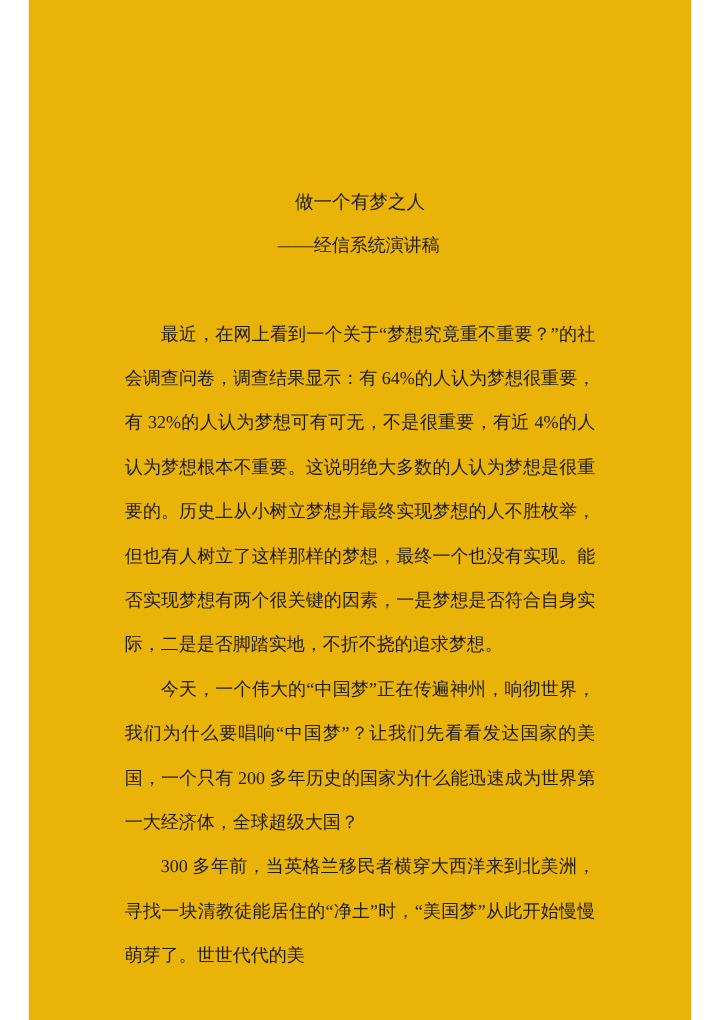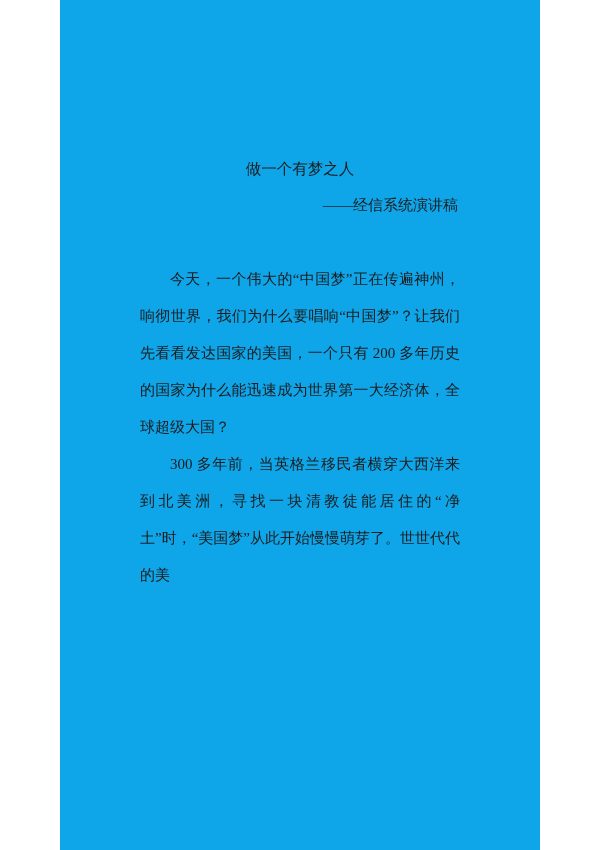--- a/index.html
+++ b/index.html
@@ -2,40 +2,40 @@
 <html><head>
 <meta charset="utf-8">
 <style>
   html, body {
     margin: 0;
     padding: 0;
     background: #ffffff;
   }
   .page {
     position: relative;
-    width: 480px;
+    width: 552px;
     height: 850px;
     margin: 0 auto;
-    background: #0ea5e9;
+    background: #eab308;
     box-sizing: border-box;
     padding: 150px 80px 0 80px;
     font-family: "Liberation Serif", "DejaVu Serif", serif;
     color: #1c1c1c;
     font-size: 15px;
     overflow: hidden;
   }
   .doc-title {
     text-align: center;
     line-height: 37px;
     font-size: 15.5px;
     font-weight: normal;
     margin: 0;
   }
   .doc-subtitle {
-    text-align: right;
+    text-align: center;
     line-height: 37px;
     margin: 0;
     padding-right: 2px;
   }
   .blank-line {
     height: 37px;
   }
   p.body-para {
     margin: 0;
     text-indent: 2em;
@@ -47,18 +47,19 @@
 </head>
 <body>
 
 <div class="page">
   <h1 class="doc-title">做一个有梦之人</h1>
 
   <div class="doc-subtitle">——经信系统演讲稿</div>
 
   <div class="blank-line"></div>
 
+  <p class="body-para">最近，在网上看到一个关于“梦想究竟重不重要？”的社会调查问卷，调查结果显示：有 64%的人认为梦想很重要，有 32%的人认为梦想可有可无，不是很重要，有近 4%的人认为梦想根本不重要。这说明绝大多数的人认为梦想是很重要的。历史上从小树立梦想并最终实现梦想的人不胜枚举，但也有人树立了这样那样的梦想，最终一个也没有实现。能否实现梦想有两个很关键的因素，一是梦想是否符合自身实际，二是是否脚踏实地，不折不挠的追求梦想。</p>
 
 
   <p class="body-para">今天，一个伟大的“中国梦”正在传遍神州，响彻世界，我们为什么要唱响“中国梦”？让我们先看看发达国家的美国，一个只有 200 多年历史的国家为什么能迅速成为世界第一大经济体，全球超级大国？</p>
 
   <p class="body-para">300 多年前，当英格兰移民者横穿大西洋来到北美洲，寻找一块清教徒能居住的“净土”时，“美国梦”从此开始慢慢萌芽了。世世代代的美</p>
 </div>
 
 </body></html>

